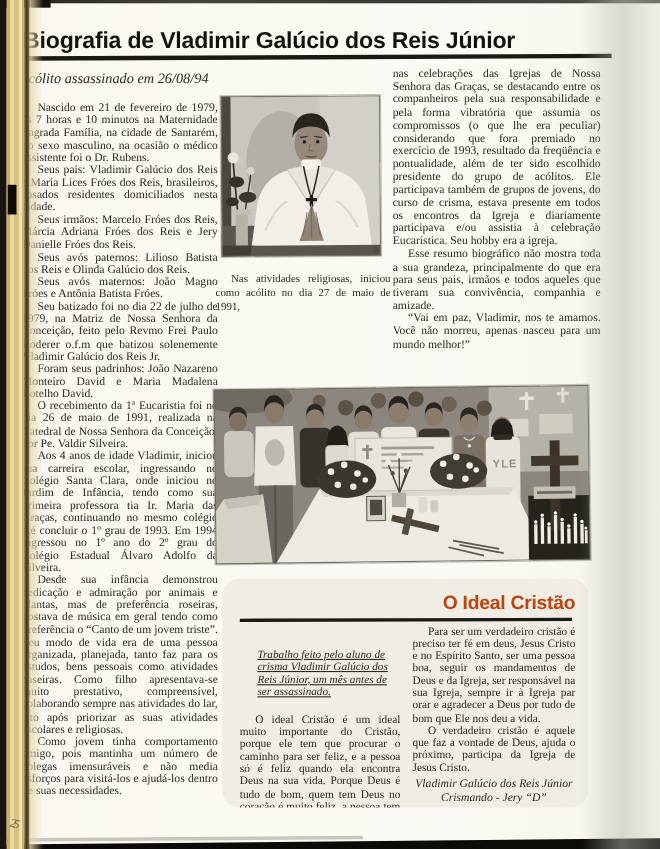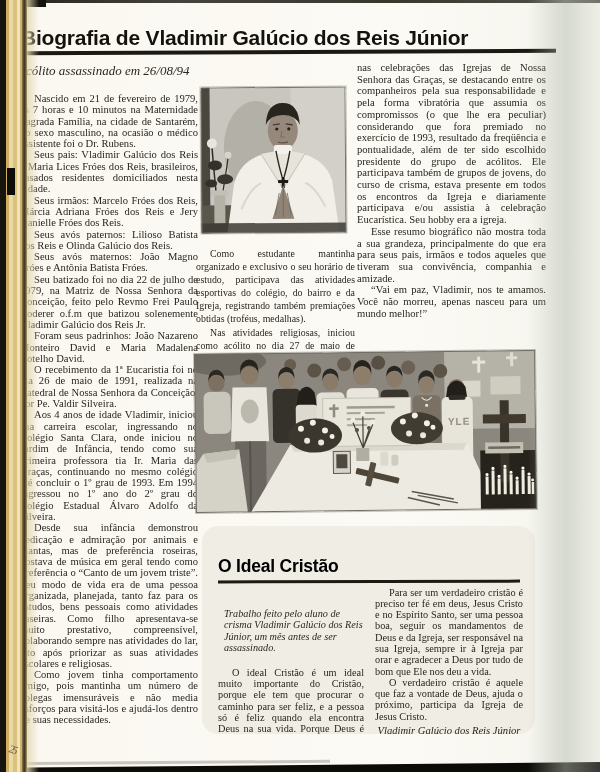--- a/index.html
+++ b/index.html
@@ -43,26 +43,26 @@
   .right-col{left:357px;top:62px;width:189px;font-size:10.6px;line-height:11.7px;}
   
   .photo{position:absolute;z-index:3;box-shadow:0 0 0 1px rgba(90,88,78,.35);}
   .portrait-photo{left:201px;top:87px;width:145px;height:146px;transform:rotate(-0.4deg);}
   .funeral-photo{left:195px;top:352px;width:341px;height:159px;transform:rotate(-0.7deg);}
   .photo svg{display:block;width:100%;height:100%;}
   
   .ideal-box{position:absolute;left:202px;top:526px;width:333px;height:208px;z-index:3;
     background:#efede4;border-radius:16px;padding:10px 12px 8px 16px;box-sizing:border-box;overflow:hidden;}
   .box-heading{font-family:"Liberation Sans",sans-serif;font-weight:700;font-size:17.5px;
-    color:#000000;margin:20px 0 0 0;letter-spacing:-.2px;}
+    color:#c2410c;margin:2px 0 0 0;letter-spacing:-.2px;text-align:right;}
   .box-rule{height:2.5px;background:#1c1a15;margin-top:3px;width:99%;transform:rotate(-0.15deg);}
   .box-cols{display:flex;gap:11px;margin-top:4px;}
   .box-left{width:146px;}
   .box-right{width:148px;}
-  .box-note{font-style:italic;font-size:10.2px;line-height:11.6px;margin:21px 0 0 6px;color:#2b281f;}
+  .box-note{font-style:italic;font-size:10.2px;line-height:11.6px;margin:21px 0 0 16px;color:#2b281f;text-decoration:underline;}
   .box-para{font-size:10.3px;line-height:11.3px;text-align:justify;text-indent:14px;margin:13px 0 0 0;}
   .box-para-r{font-size:10.3px;line-height:11.3px;text-align:justify;text-indent:14px;margin:0;}
   .signature{margin-top:3px;text-align:center;font-weight:400;font-style:italic;font-size:10.6px;line-height:12.5px;}
 </style>
 </head>
 <body>
 
 <div class="page">
 
   <div class="page-title">Biografia de Vladimir Galúcio dos Reis Júnior</div>
@@ -116,21 +116,20 @@
       <rect x="77" y="93" width="10" height="3" fill="#1e1b16"></rect>
       <path d="M82,98 L71,132 L93,132 Z" fill="#908476"></path>
       <path d="M82,101 L82,130 M78,106 L74,128 M86,106 L90,128" stroke="#6f6557" stroke-width="0.8" fill="none"></path>
       <path d="M40,122 Q50,100 60,96 M124,120 Q114,100 104,96" stroke="#dbd7cd" stroke-width="2" fill="none"></path>
       <rect y="136" width="145" height="10" fill="#3c3a33" opacity="0.85"></rect>
       <rect x="0.5" y="0.5" width="144" height="145" fill="none" stroke="#77746b"></rect>
     </svg>
   </div>
 
   <div class="col mid-col">
-    <p>Como estudante mantinha organizado e exclusivo o seu horário de estudo, participava das atividades esportivas do colégio, do bairro e da Igreja, registrando também premiações obtidas (troféus, medalhas).</p>
     <p>Nas atividades religiosas, iniciou como acólito no dia 27 de maio de 1991,</p>
   </div>
 
   <div class="col right-col">
     <p class="no-indent">nas celebrações das Igrejas de Nossa Senhora das Graças, se destacando entre os companheiros pela sua responsabilidade e pela forma vibratória que assumia os compromissos (o que lhe era peculiar) considerando que fora premiado no exercício de 1993, resultado da freqüência e pontualidade, além de ter sido escolhido presidente do grupo de acólitos. Ele participava também de grupos de jovens, do curso de crisma, estava presente em todos os encontros da Igreja e diariamente participava e/ou assistia à celebração Eucarística. Seu hobby era a igreja.</p>
     <p>Esse resumo biográfico não mostra toda a sua grandeza, principalmente do que era para seus pais, irmãos e todos aqueles que tiveram sua convivência, companhia e amizade.</p>
     <p>“Vai em paz, Vladimir, nos te amamos. Você não morreu, apenas nasceu para um mundo melhor!”</p>
   </div>
 
   <div class="photo funeral-photo">

